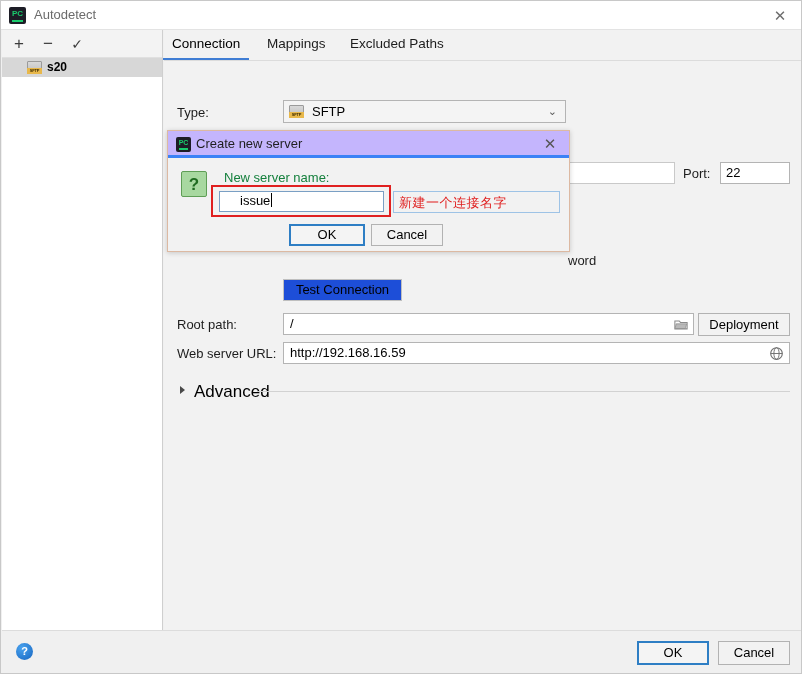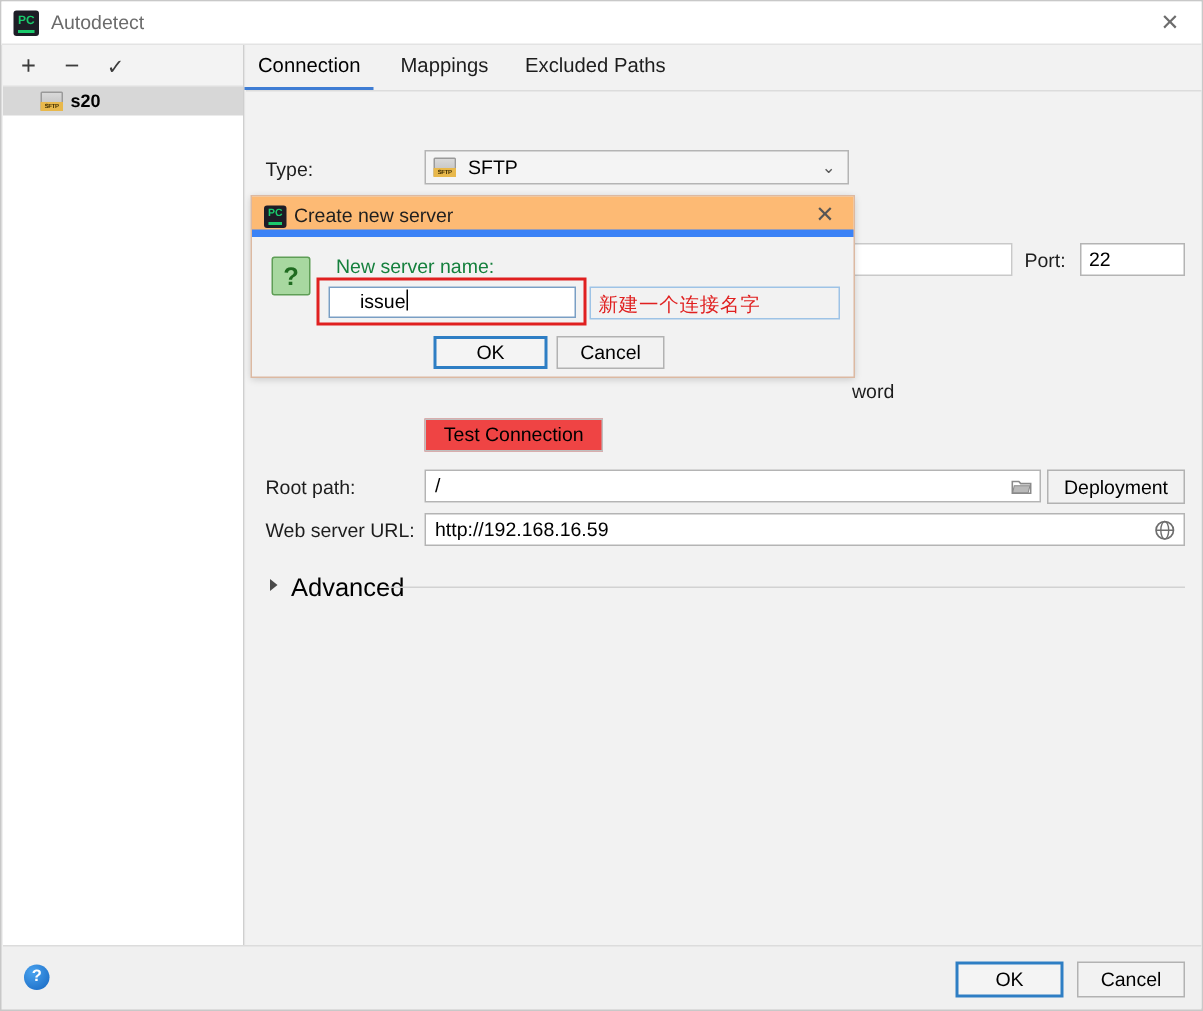--- a/index.html
+++ b/index.html
@@ -216,21 +216,21 @@
   }
   .password-frag {
     position: absolute; left: 404px; top: 223px;
     font-size: 13px;
     color: #1d1d1d;
   }
 
   .test-conn-btn {
     position: absolute; left: 119px; top: 249px;
     width: 119px; height: 22px;
-    background: #ef4444;
+    background: #1d4ed8;
     border: 1px solid #bfbfbf;
     text-align: center;
     line-height: 20px;
     font-size: 13px;
     cursor: pointer;
   }
 
   .rootpath-label { left: 13px; top: 287px; }
   .rootpath-input {
     position: absolute; left: 119px; top: 283px;
@@ -337,22 +337,22 @@
   .dialog {
     position: absolute; left: 166px; top: 129px;
     width: 403px; height: 122px;
     background: #f2f2f2;
     border: 1px solid #dcb9a2;
     box-shadow: 0 1px 5px rgba(0,0,0,0.18);
   }
   .dlg-titlebar {
     position: relative;
     height: 27px;
-    background: #fdba74;
-    border-bottom: 5px solid #3b82f6;
+    background: #c4b5fd;
+    border-bottom: 3px solid #3b82f6;
   }
   .dlg-pc-logo {
     position: absolute; left: 8px; top: 6px;
     width: 15px; height: 15px;
     background: #1d1d26;
     border-radius: 2px;
     color: #1aca6c;
     font-size: 7px;
     font-weight: bold;
     line-height: 11px;

